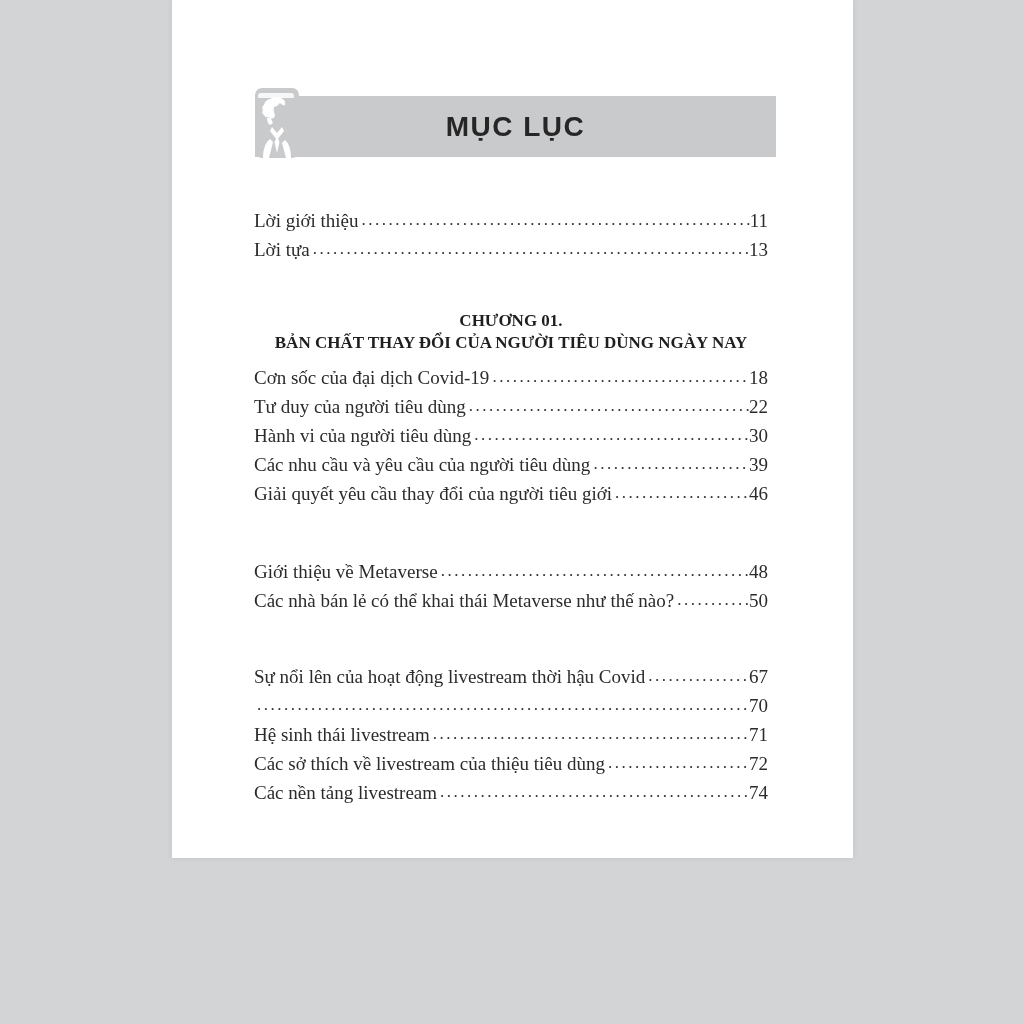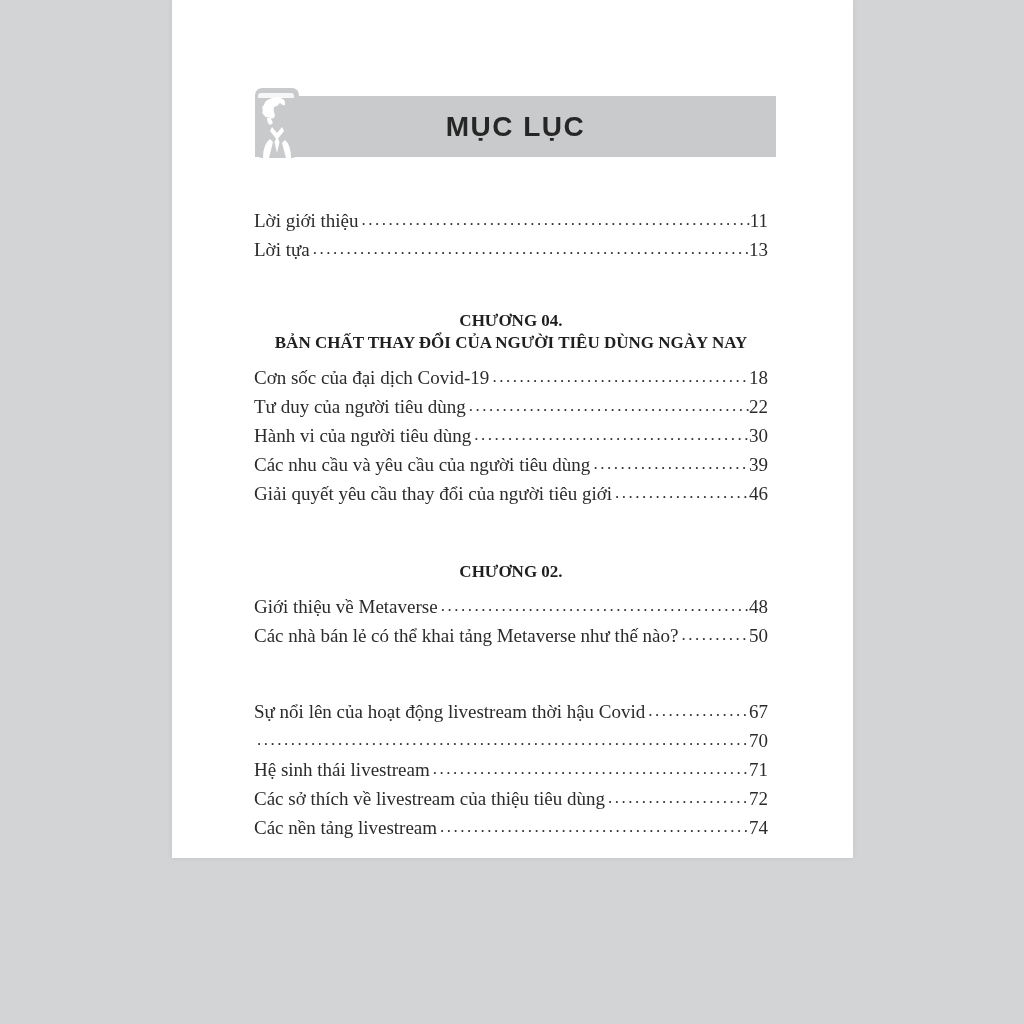--- a/index.html
+++ b/index.html
@@ -91,21 +91,21 @@
           <span class="p">11</span>
         </div>
         <div class="row">
           <span class="t">Lời tựa</span>
           <span class="dots">........................................................................................................................................................................................................</span>
           <span class="p">13</span>
         </div>
       </div>
     <div id="chapters">
         <div class="chapter ch-0">
-          <div class="label">CHƯƠNG 04.</div>
+          <div class="label">CHƯƠNG 01.</div>
           <div class="title">BẢN CHẤT THAY ĐỔI CỦA NGƯỜI TIÊU DÙNG NGÀY NAY</div>
         </div>
         <div class="entries">
           <div class="row">
             <span class="t">Cơn sốc của đại dịch Covid-19</span>
             <span class="dots">........................................................................................................................................................................................................</span>
             <span class="p">18</span>
           </div>
           <div class="row">
             <span class="t">Tư duy của người tiêu dùng</span>
@@ -122,30 +122,29 @@
             <span class="dots">........................................................................................................................................................................................................</span>
             <span class="p">39</span>
           </div>
           <div class="row">
             <span class="t">Giải quyết yêu cầu thay đổi của người tiêu giới</span>
             <span class="dots">........................................................................................................................................................................................................</span>
             <span class="p">46</span>
           </div>
         </div>
         <div class="chapter ch-1">
-          <div class="label">CHƯƠNG 02.</div>
         </div>
         <div class="entries">
           <div class="row">
             <span class="t">Giới thiệu về Metaverse</span>
             <span class="dots">........................................................................................................................................................................................................</span>
             <span class="p">48</span>
           </div>
           <div class="row">
-            <span class="t">Các nhà bán lẻ có thể khai tảng Metaverse như thế nào?</span>
+            <span class="t">Các nhà bán lẻ có thể khai thái Metaverse như thế nào?</span>
             <span class="dots">........................................................................................................................................................................................................</span>
             <span class="p">50</span>
           </div>
         </div>
         <div class="chapter ch-2">
         </div>
         <div class="entries">
           <div class="row">
             <span class="t">Sự nổi lên của hoạt động livestream thời hậu Covid</span>
             <span class="dots">........................................................................................................................................................................................................</span>

